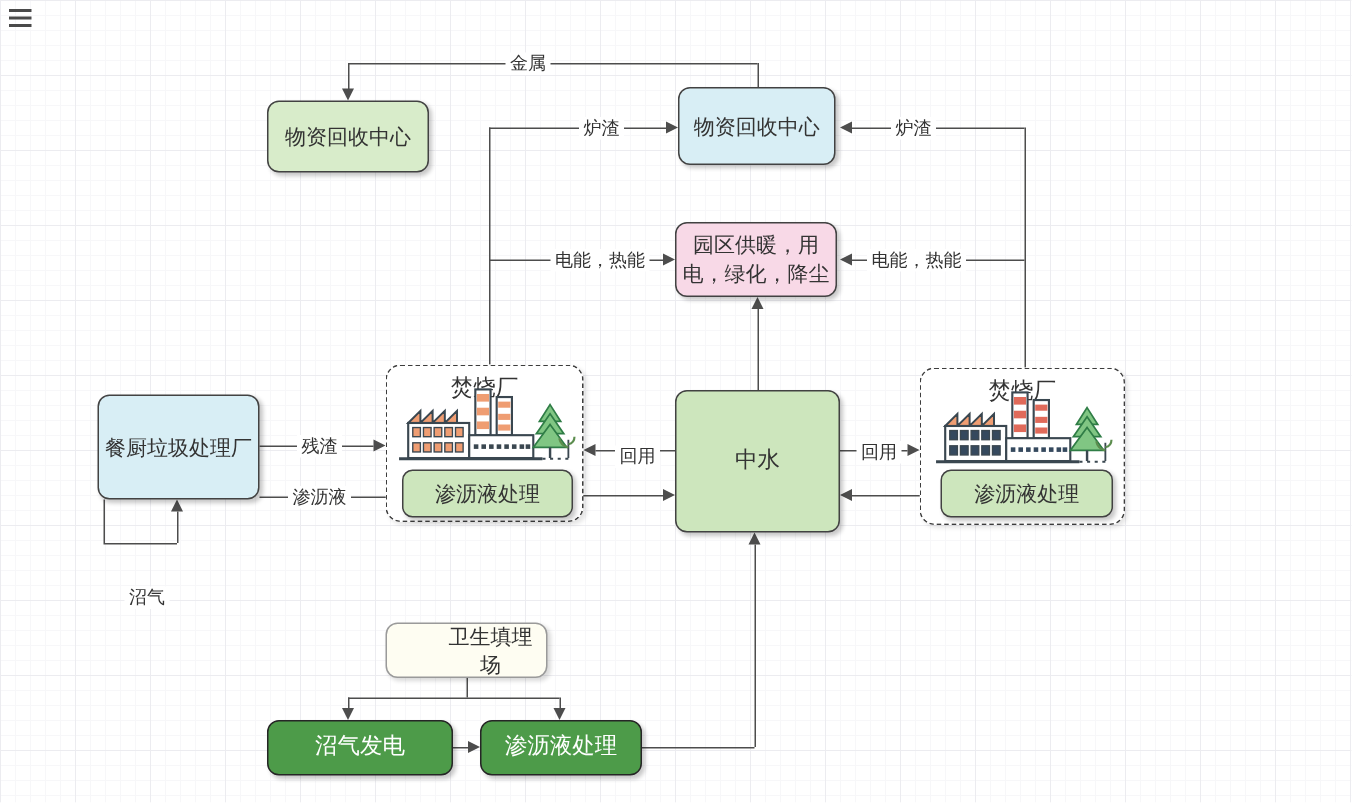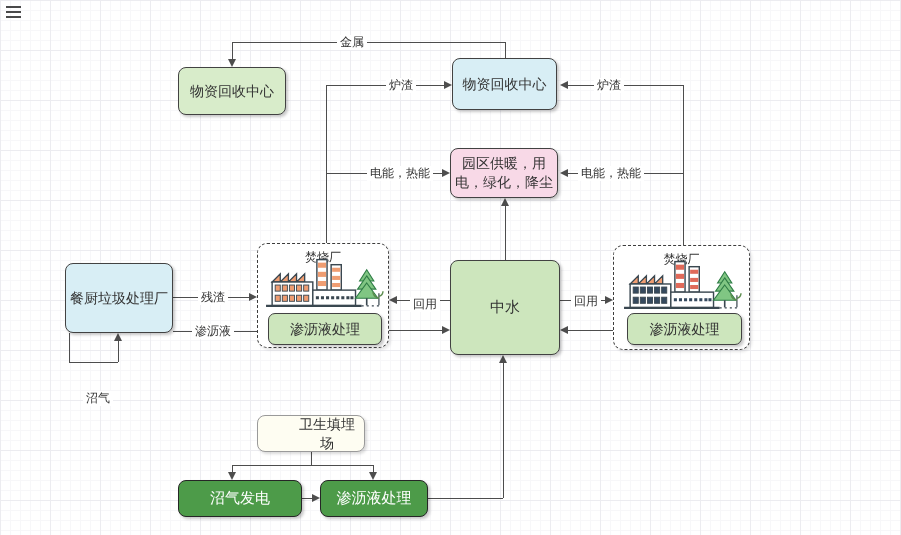--- a/index.html
+++ b/index.html
@@ -24,21 +24,21 @@
   .palegreen{background:#d8ecca;}
   .pink{background:#f8d9e7;}
   .ltgreen{background:#cde6bd;}
   .cream{background:#fefdf2;border-color:#9a9a9a;box-shadow:2px 2px 3px rgba(0,0,0,0.15);}
   .dkgreen{background:#4d9b49;border-color:#262626;color:#fff;font-size:15px;}
   .dashedbox{
     position:absolute;background:#ffffff;border:1.5px dashed #3d3d3d;border-radius:10px;
     box-sizing:border-box;box-shadow:2px 2px 3px rgba(0,0,0,0.10);
   }
   .dashedbox .dtitle{
-    position:absolute;top:5px;left:0;right:0;text-align:center;font-size:12px;color:#333;
+    position:absolute;top:5px;left:0;right:0;text-align:center;font-size:15px;color:#333;
   }
   .line{position:absolute;background:#4d4d4d;}
   .hline{height:1px;}
   .vline{width:1px;}
   .ar{position:absolute;width:0;height:0;}
   .ar-right{border-top:4px solid transparent;border-bottom:4px solid transparent;border-left:8px solid #4d4d4d;}
   .ar-left{border-top:4px solid transparent;border-bottom:4px solid transparent;border-right:8px solid #4d4d4d;}
   .ar-up{border-left:4px solid transparent;border-right:4px solid transparent;border-bottom:8px solid #4d4d4d;}
   .ar-down{border-left:4px solid transparent;border-right:4px solid transparent;border-top:8px solid #4d4d4d;}
   .elabel{

